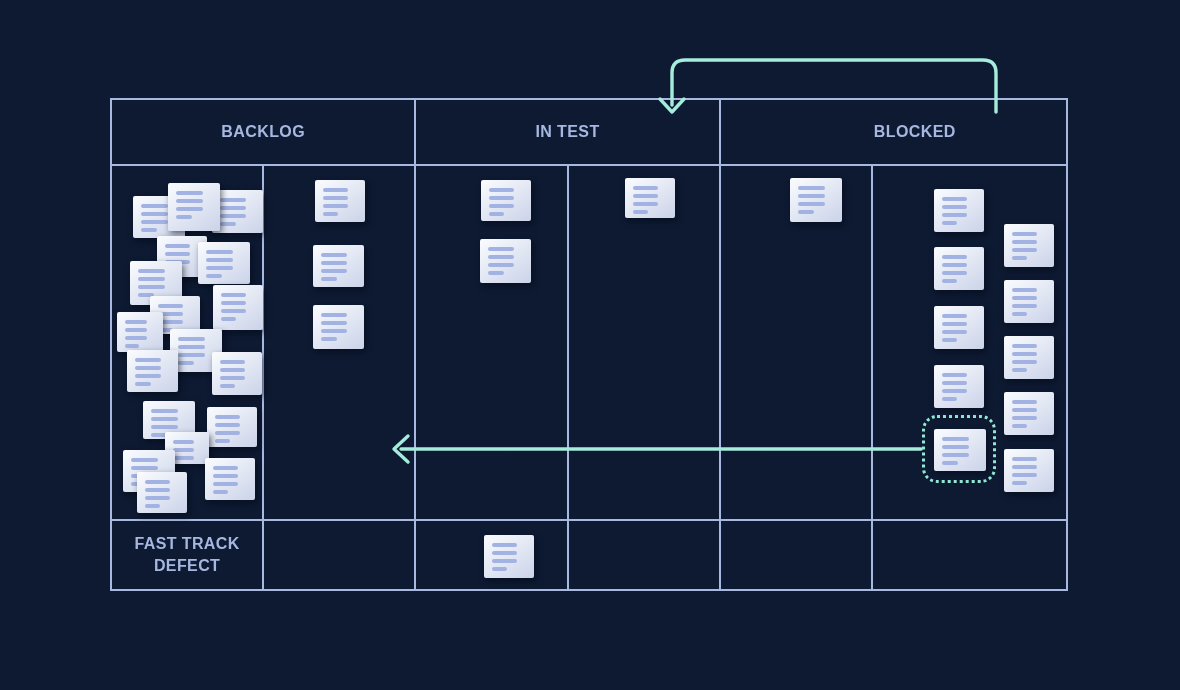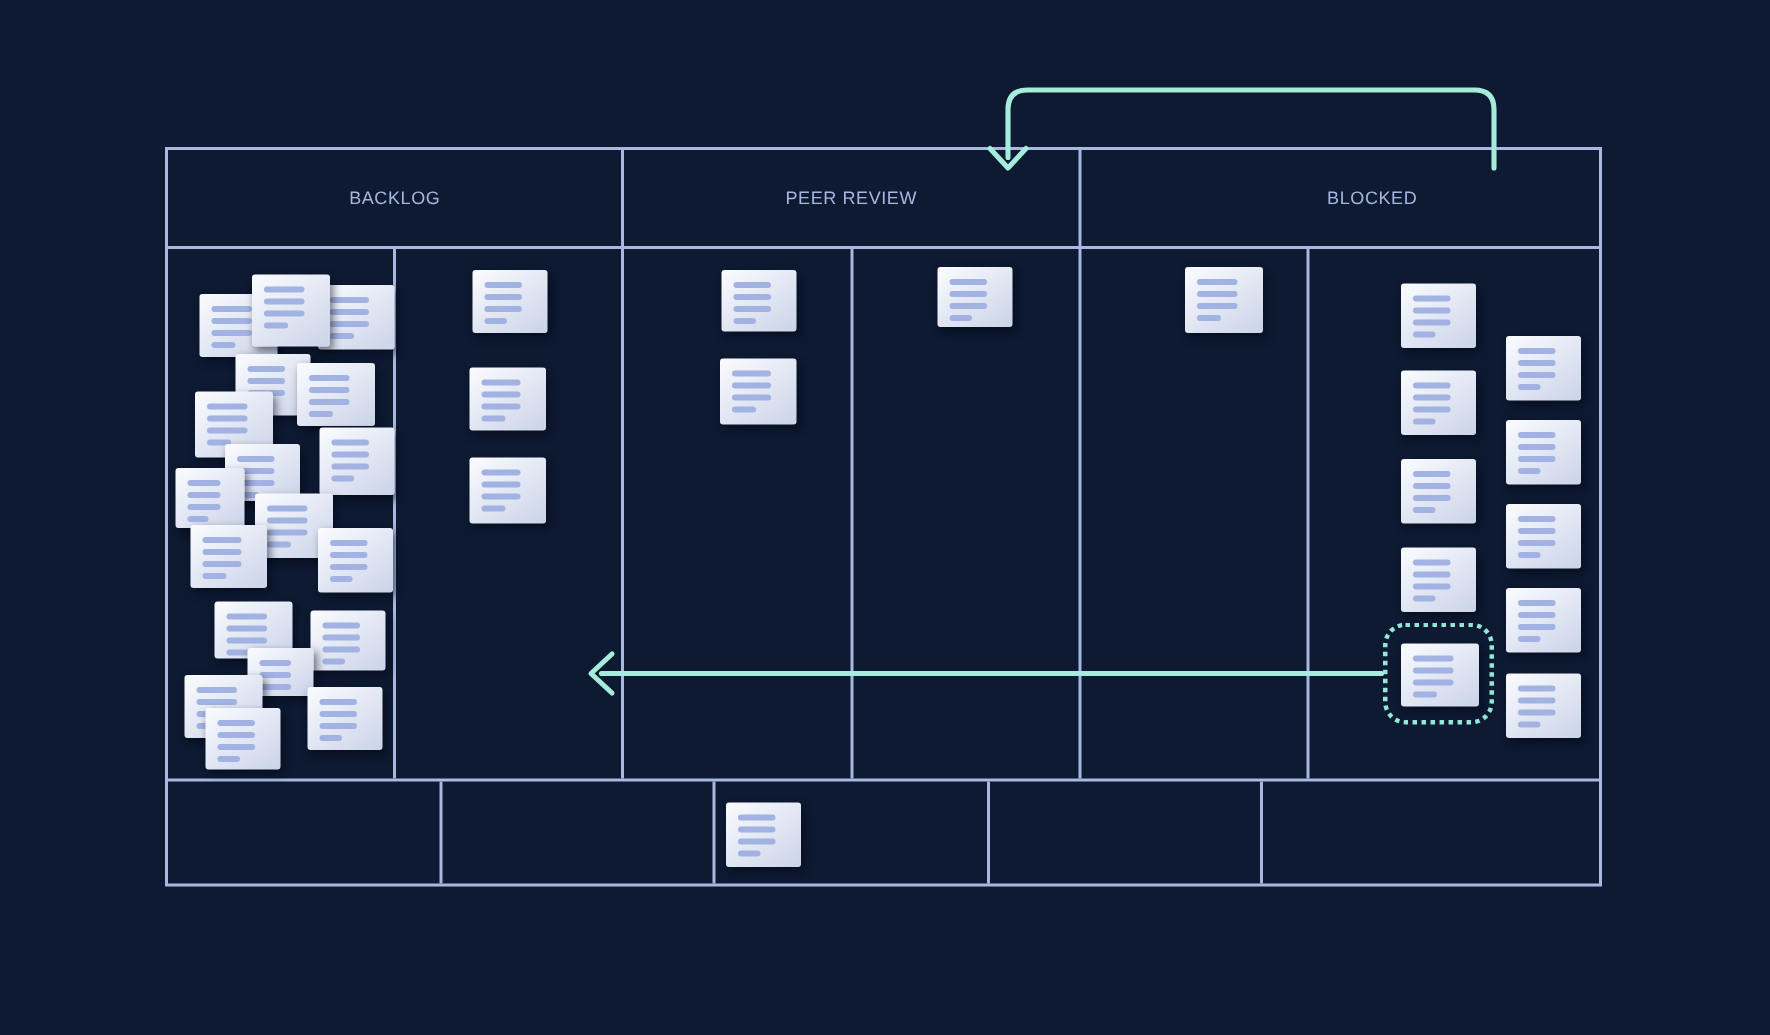--- a/index.html
+++ b/index.html
@@ -34,22 +34,22 @@
   .row.lane{flex:1 1 auto;}
   .cell{
     flex:1 1 0;
     border-right:2px solid var(--grid);
     display:flex;align-items:center;justify-content:center;
     text-align:center;
   }
   .cell:last-child{border-right:none;padding-left:43px;}
   .cell.header span, .cell.lane span{
     color:var(--headerText);
-    font-weight:normal;
-    font-size:12px;
+    font-weight:bold;
+    font-size:16px;
     letter-spacing:.4px;
     line-height:1.35;
     max-width:125px;
   }
 
   
   svg.arrows{position:absolute;left:0;top:0;z-index:2;}
   svg.arrows path{
     fill:none;
     stroke:var(--arrow);
@@ -89,35 +89,38 @@
 <body>
 
 <div class="stage">
 
   <div class="board">
     <div class="row header">
         <div class="cell header">
           <span>BACKLOG</span>
         </div>
         <div class="cell header">
-          <span>PEER REVIEW</span>
+          <span>IN TEST</span>
         </div>
         <div class="cell header">
           <span>BLOCKED</span>
         </div>
       </div>
     <div class="row body">
         <div class="cell body"></div>
         <div class="cell body"></div>
         <div class="cell body"></div>
         <div class="cell body"></div>
         <div class="cell body"></div>
         <div class="cell body"></div>
       </div>
     <div class="row lane">
+        <div class="cell lane">
+          <span>FAST TRACK DEFECT</span>
+        </div>
         <div class="cell lane"></div>
         <div class="cell lane"></div>
         <div class="cell lane"></div>
         <div class="cell lane"></div>
         <div class="cell lane"></div>
       </div>
   </div>
 
   <svg class="arrows" width="1180" height="690" viewBox="0 0 1180 690">
     <path d="M 996 112 L 996 73 Q 996 60 983 60 L 685 60 Q 672 60 672 73 L 672 105"></path>

